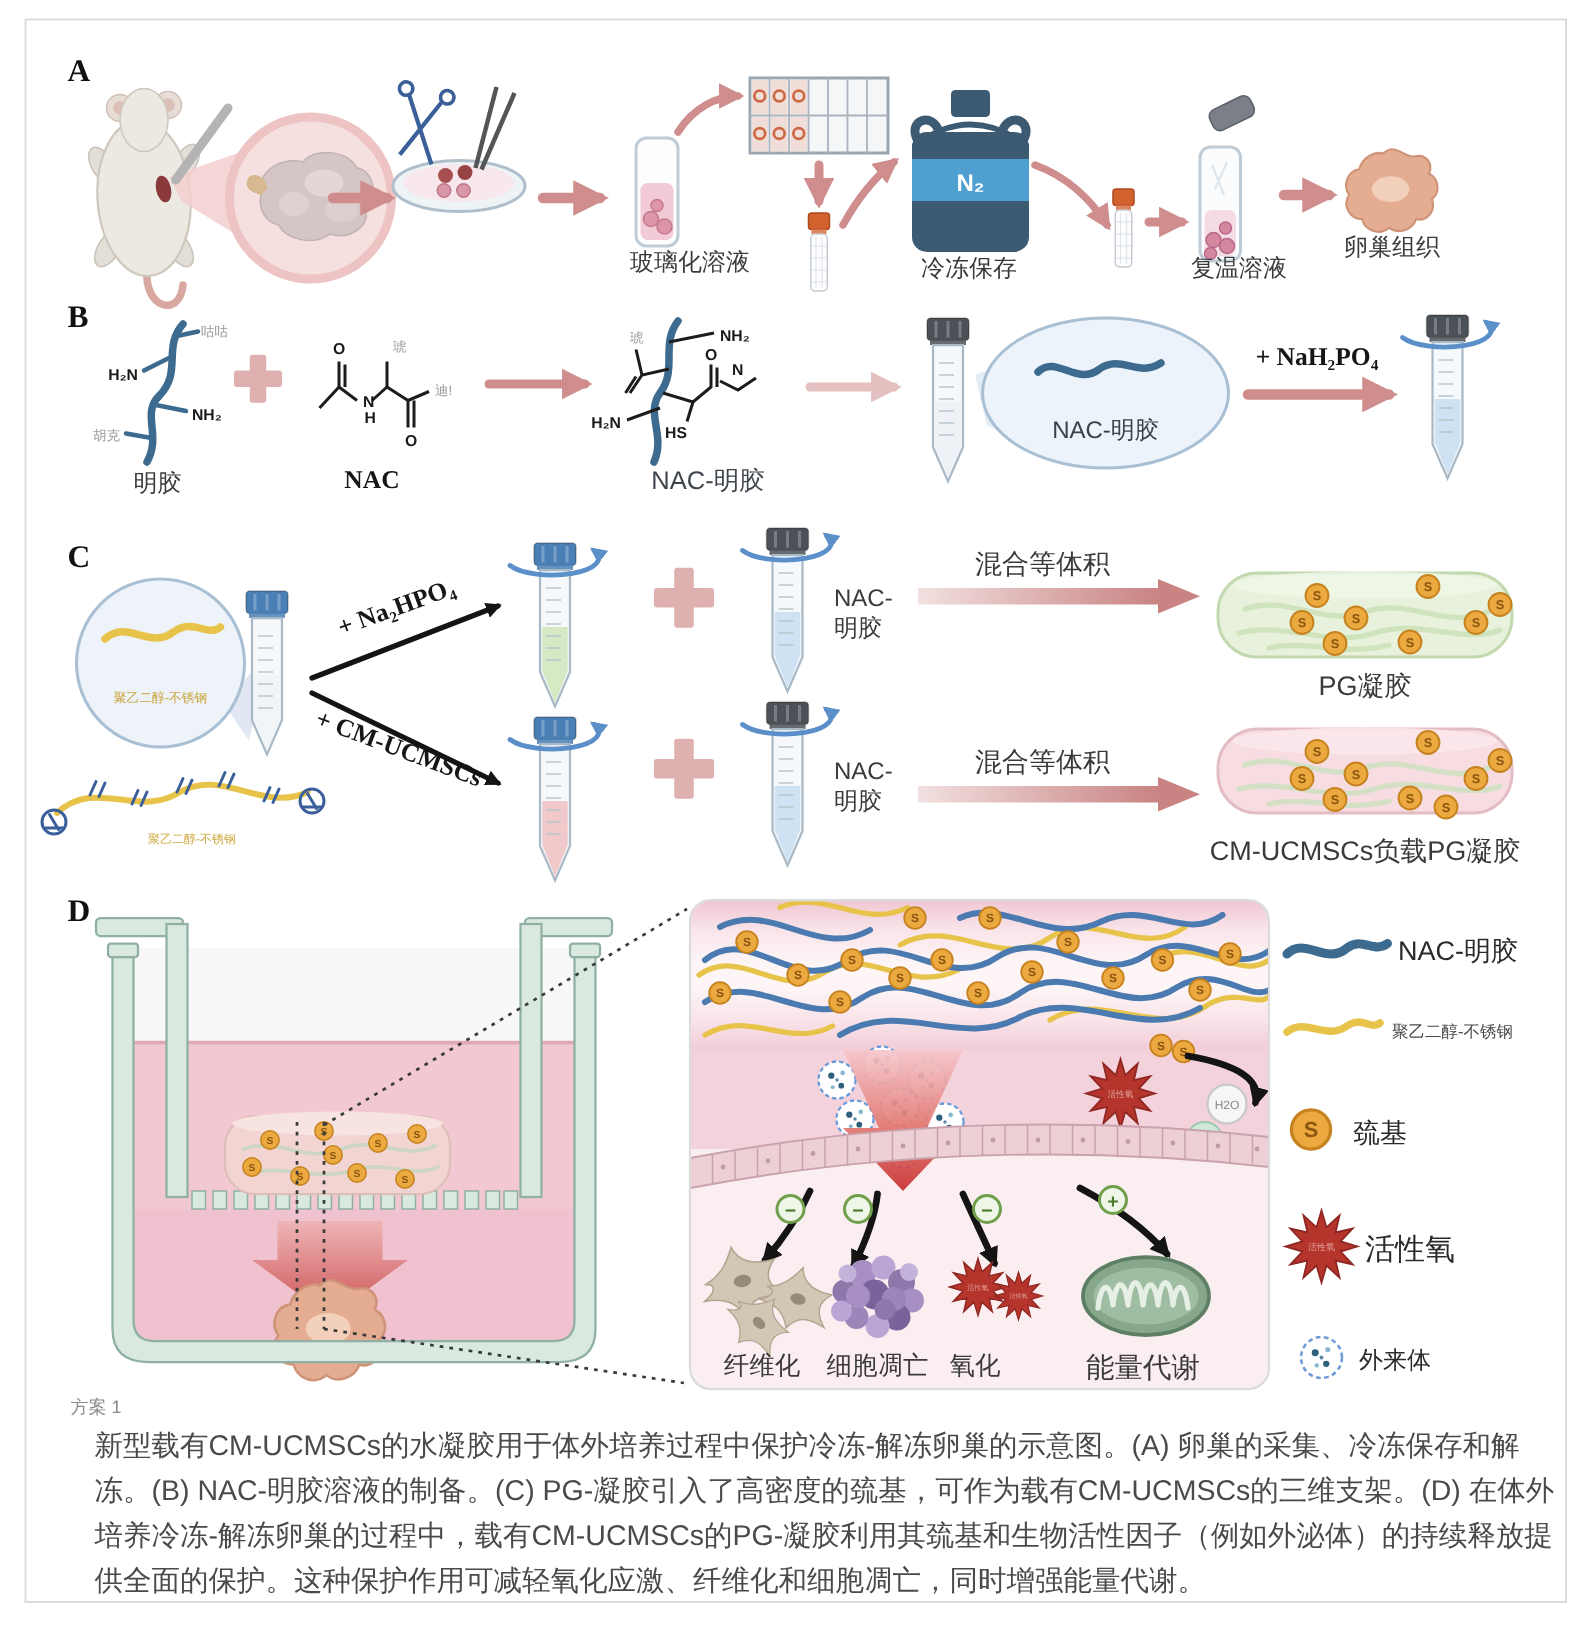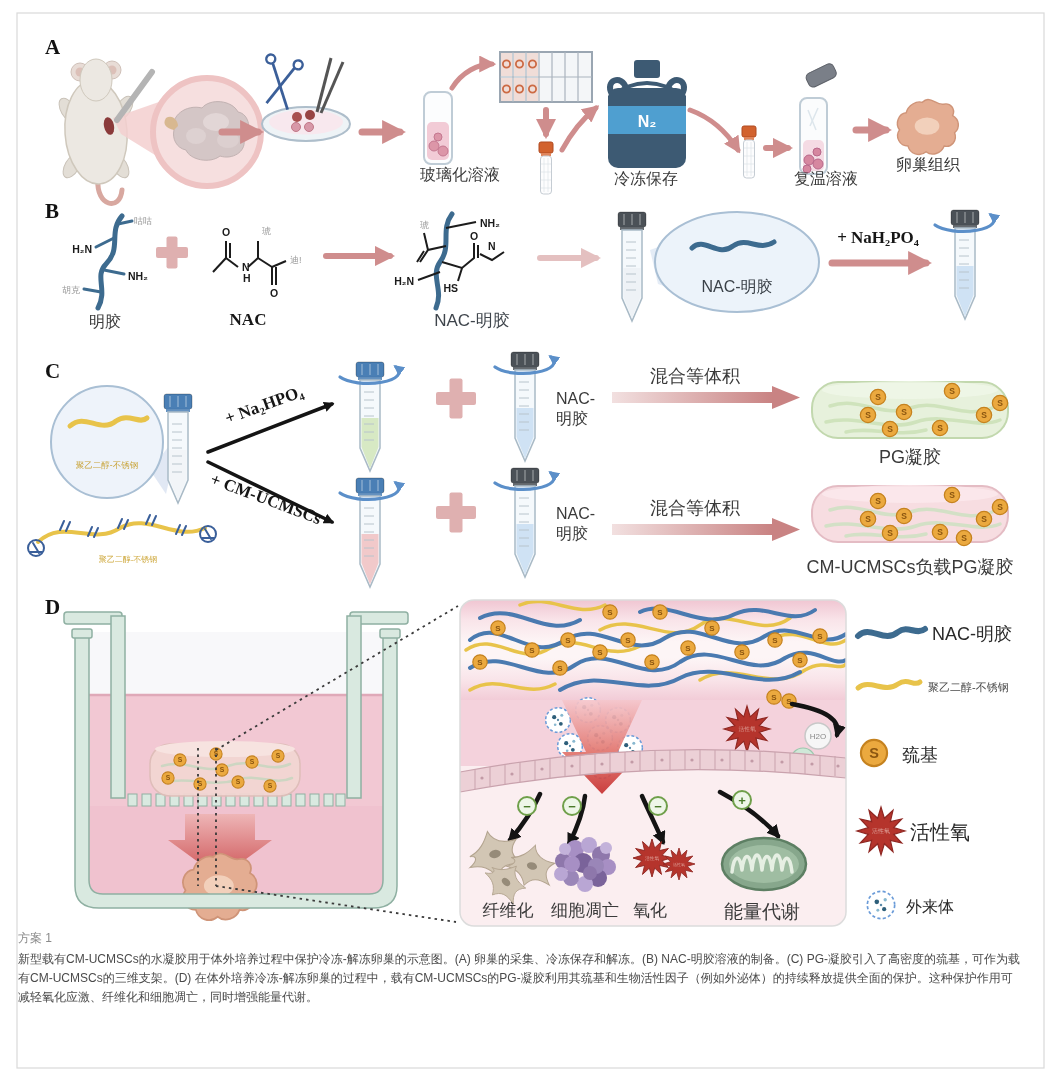--- a/index.html
+++ b/index.html
@@ -5,23 +5,23 @@
   html,body{margin:0;padding:0;background:#ffffff;}
   #page{position:relative;width:1061px;height:1084px;background:#ffffff;overflow:hidden;
         font-family:"Liberation Sans",sans-serif;}
   svg text{font-family:"Liberation Sans",sans-serif;}
   .plabel{font-family:"Liberation Serif",serif;font-weight:bold;font-size:21px;fill:#111;}
   .chemb{font-family:"Liberation Serif",serif;font-weight:bold;font-size:17px;fill:#161616;}
   .cjk{fill:#3a3a3a;font-size:16px;}
   .ann{fill:#9a9a9a;font-size:9px;}
   .atom{font-weight:bold;font-size:10.5px;fill:#1a1a1a;}
   .ln{stroke-linecap:round;stroke-linejoin:round;}
-  #caption{position:absolute;left:18px;top:930px;width:1003px;color:#4a4a4a;}
+  #caption{position:absolute;left:47px;top:930px;width:1003px;color:#4a4a4a;}
   #caption .scheme{font-size:12px;color:#8a8a8a;margin-bottom:3px;}
-  #caption .body{font-size:12px;line-height:1.58;}
+  #caption .body{font-size:19px;line-height:1.58;margin-left:16px;}
 </style>
 </head>
 <body>
 
 <div id="page">
 <svg width="1061" height="1084" viewBox="0 0 1061 1084">
 <defs>
   <marker id="ah-pink" viewBox="0 0 10 10" refX="7.5" refY="5" markerWidth="3.4" markerHeight="3.4" orient="auto">
           <path d="M0,0 L10,5 L0,10 Z" fill="#cf8d8d"></path>
         </marker>

